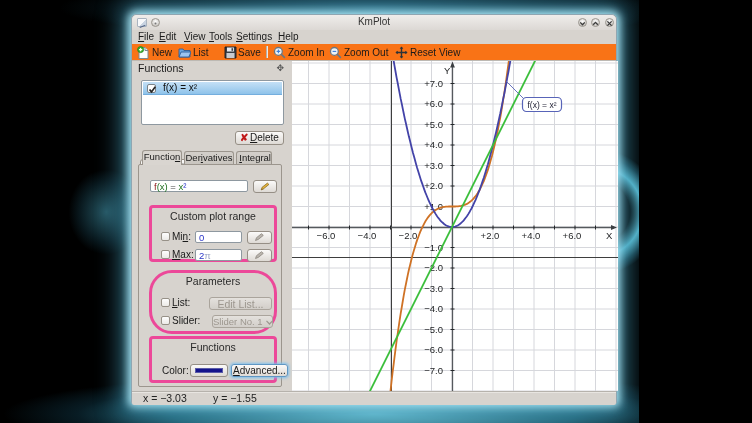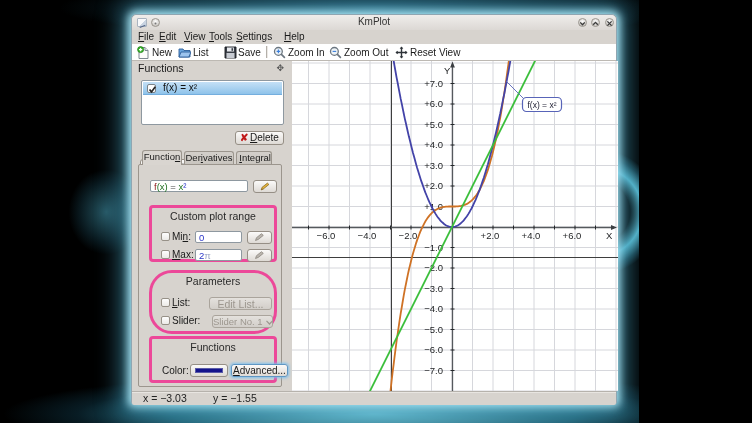--- a/index.html
+++ b/index.html
@@ -16,21 +16,21 @@
 #titlebar{position:absolute;left:0;top:0;width:100%;height:15px;background:linear-gradient(#efedeb,#dcd8d4);border-radius:5px 5px 0 0;}
 #title{position:absolute;left:0;top:1px;width:100%;text-align:center;font-size:10px;color:#333;}
 .tbtn{position:absolute;top:3px;width:9px;height:9px;text-align:center;line-height:5px;border-radius:50%;background:radial-gradient(circle at 50% 35%,#fdfdfd,#cfccc8 70%,#b5b2ae);border:1px solid #9a968f;color:#444;font-size:7px;line-height:7px;text-align:center;}
 #appico{position:absolute;left:5px;top:3px;width:10px;height:9px;background:linear-gradient(135deg,#f8f9fb 55%,#c9d4e2 56%);border:1px solid #aab4c0;border-radius:1px;}
 #appico:after{content:"";position:absolute;left:1px;top:4px;width:6px;height:3px;border-bottom:1px solid #56688a;transform:rotate(-22deg);}
 
 #menubar{position:absolute;left:0;top:15px;width:100%;height:14px;background:#d7d3ce;font-size:10px;}
 #menubar span{position:absolute;top:1px;}
 #menubar u{text-decoration:underline;}
 
-#toolbar{position:absolute;left:0;top:29px;width:100%;height:17px;background:#ffffff;border-bottom:1px solid #bdb9b3;}
+#toolbar{position:absolute;left:0;top:29px;width:100%;height:17px;background:#f97316;border-bottom:1px solid #bdb9b3;}
 #toolbar .ti{position:absolute;top:2px;width:13px;height:13px;}
 #toolbar .tt{position:absolute;top:3px;font-size:10px;color:#1a1a1a;white-space:nowrap;}
 #tsep{position:absolute;left:134px;top:2px;height:12px;width:1px;background:#b4b0aa;box-shadow:1px 0 0 #ece9e5;}
 
 #dock{position:absolute;left:0;top:46px;width:160px;height:330px;background:#d7d3ce;}
 #dockhead{position:absolute;left:0;top:0;width:100%;height:15px;}
 #dockhead .t{position:absolute;left:6px;top:1px;}
 #dockhead .g{position:absolute;right:8px;top:3px;font-size:8px;color:#555;line-height:8px;}
 #flist{position:absolute;left:9px;top:19px;width:143px;height:45px;background:#fff;border:1px solid #8e98a0;border-radius:2px;}
 #frow{position:absolute;left:1px;top:1px;right:1px;height:13px;background:linear-gradient(#c4e0f6,#8fc3ea);border-bottom:1px solid #74aede;}
@@ -76,21 +76,21 @@
     <div class="tbtn" style="left:473px;"><svg width="7" height="7" style="margin:1px 0 0 0" viewBox="0 0 7 7">
             <path d="M1.4 1.4L5.6 5.6M5.6 1.4L1.4 5.6" fill="none" stroke="#3a3a3a" stroke-width="1.3"></path>
           </svg></div>
   </div>
   <div id="menubar">
     <span style="left:6px;"><u>F</u>ile</span>
     <span style="left:27px;"><u>E</u>dit</span>
     <span style="left:52px;"><u>V</u>iew</span>
     <span style="left:77px;"><u>T</u>ools</span>
     <span style="left:104px;"><u>S</u>ettings</span>
-    <span style="left:152px;"><u>H</u>elp</span>
+    <span style="left:146px;"><u>H</u>elp</span>
   </div>
   <div id="toolbar">
     <svg class="ti" style="left:5px" viewBox="0 0 13 13">
           <path d="M2 1.5h6l3 3v8H2z" fill="#fdfdfd" stroke="#7d8891" stroke-width="1"></path>
           <path d="M8 1.5v3h3" fill="#e8eef2" stroke="#7d8891" stroke-width="1"></path>
           <circle cx="3.6" cy="3.6" r="3" fill="#3cb72e" stroke="#1f7d18" stroke-width=".8"></circle>
           <path d="M3.6 2v3.2M2 3.6h3.2" stroke="#fff" stroke-width="1.1"></path>
         </svg>
     <div class="tt" style="left:20px">New</div>
     <svg class="ti" style="left:46px" viewBox="0 0 13 13">

